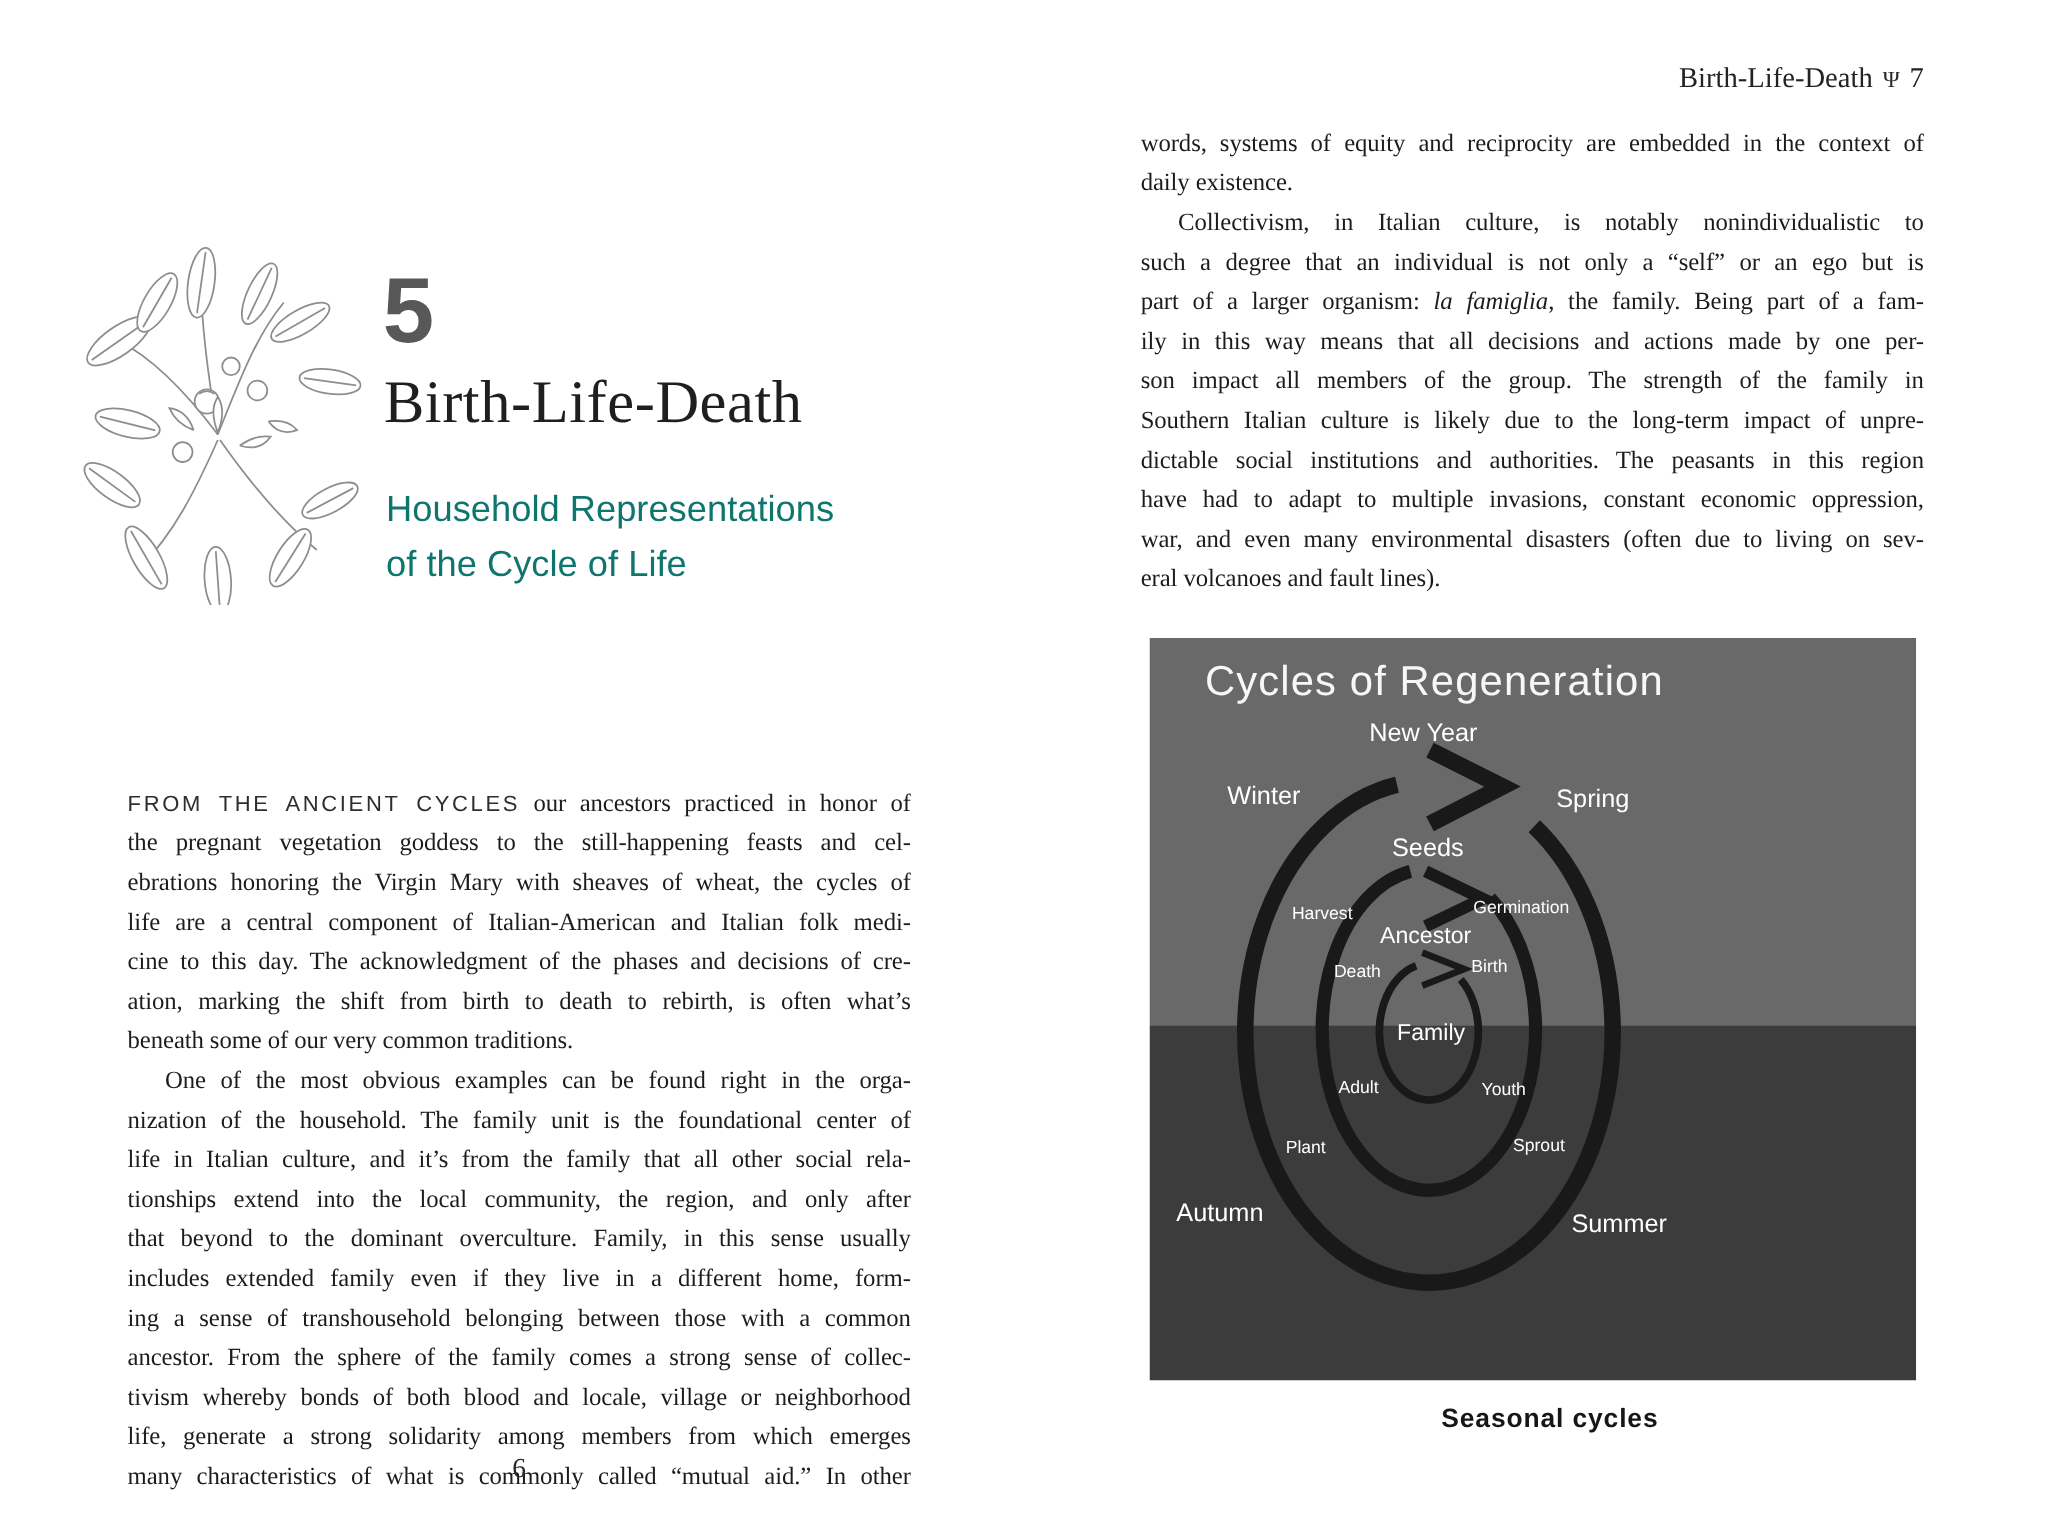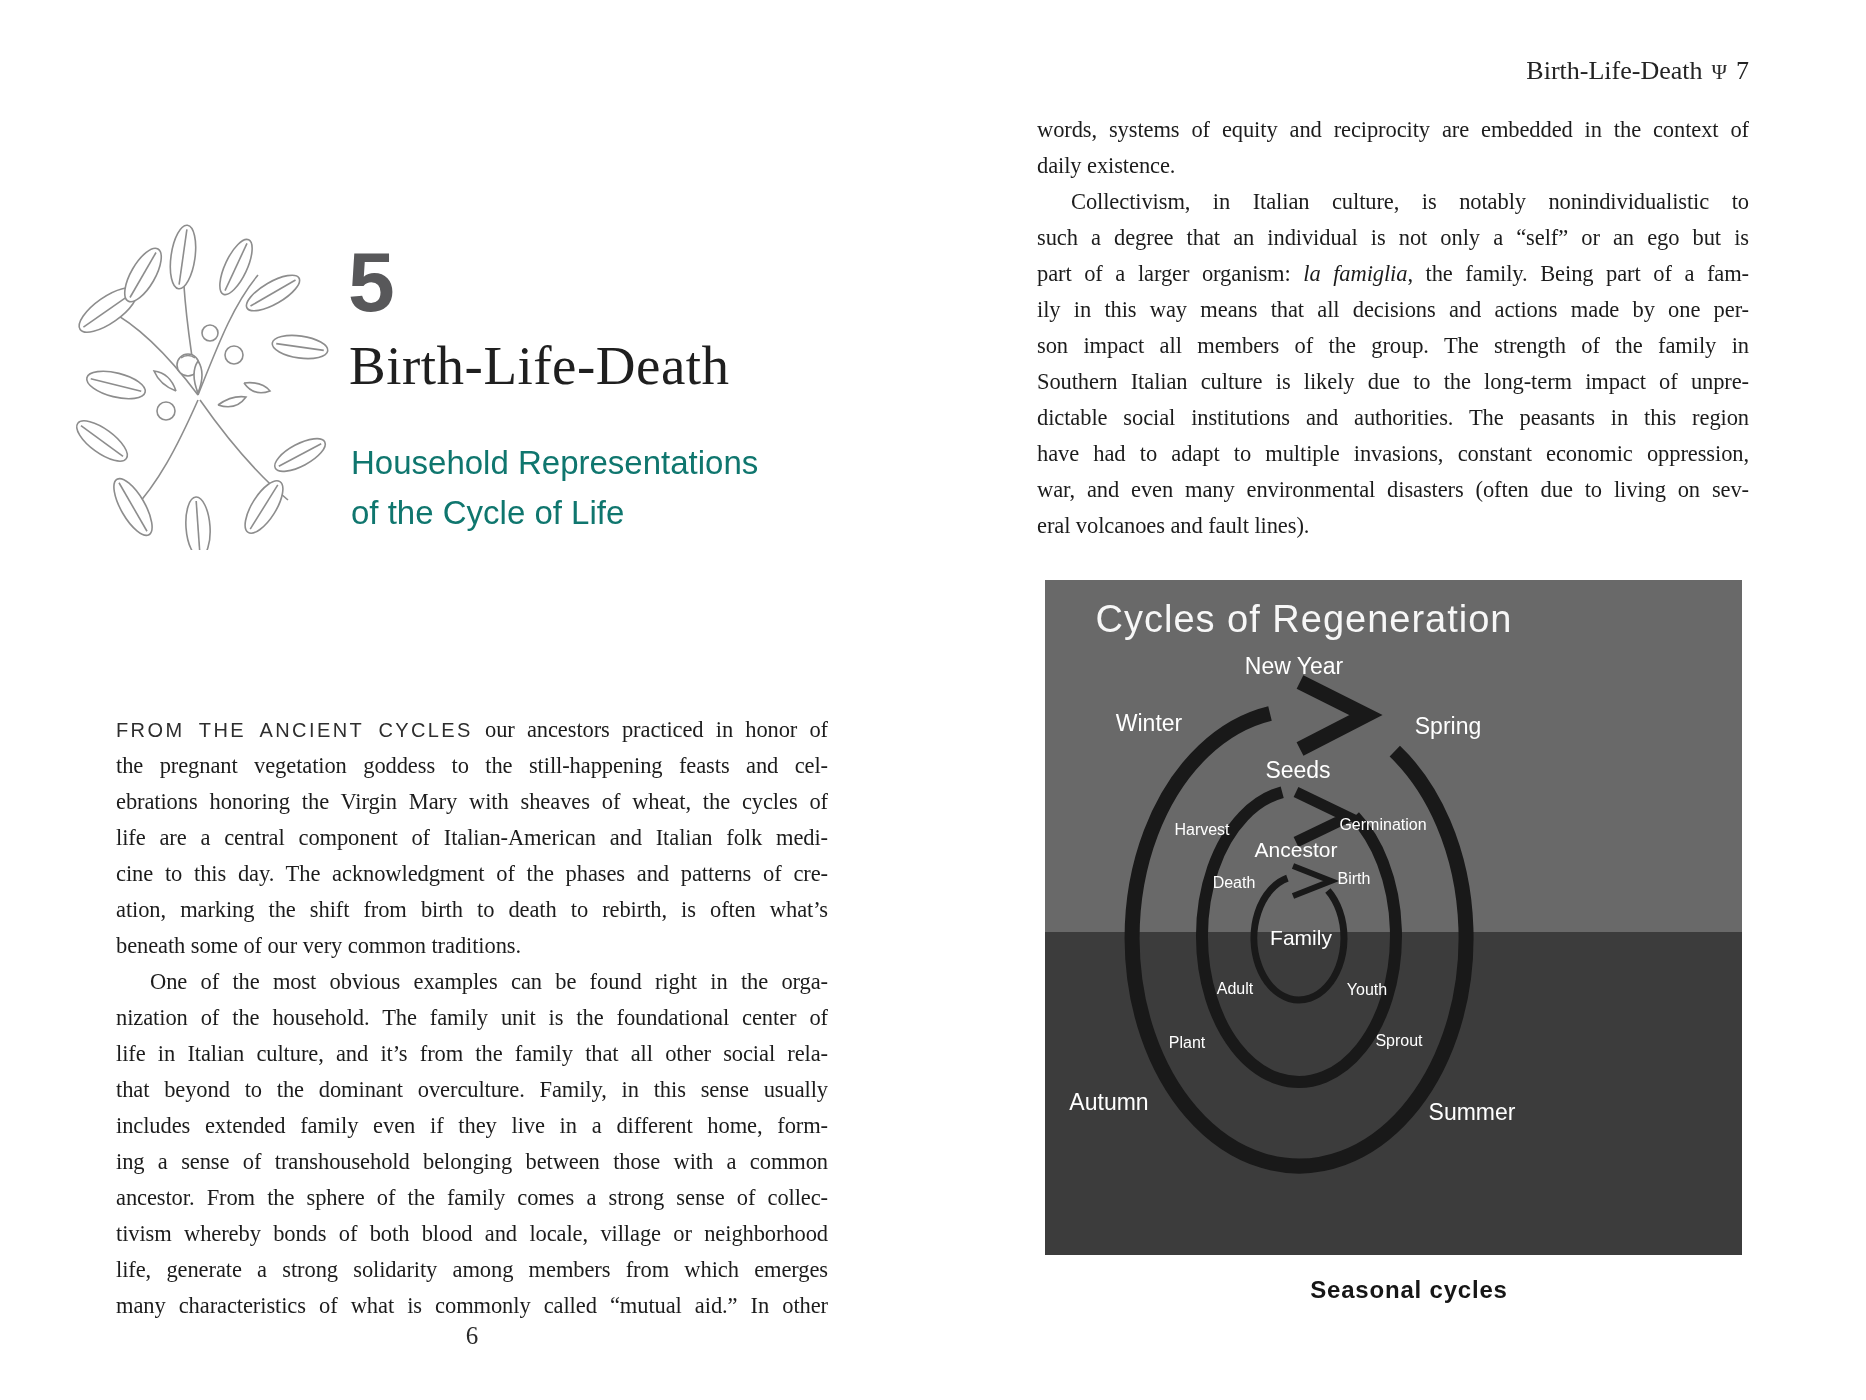--- a/index.html
+++ b/index.html
@@ -144,26 +144,27 @@
   <div class="abs chapter-subtitle">
     <div>Household Representations</div>
     <div>of the Cycle of Life</div>
   </div>
 
   <div class="abs bodycol" style="left:116px;top:712px;">
       <div class="bline"><span class="leadin">FROM THE ANCIENT CYCLES</span> our ancestors practiced in honor of</div>
       <div class="bline">the pregnant vegetation goddess to the still-happening feasts and cel-</div>
       <div class="bline">ebrations honoring the Virgin Mary with sheaves of wheat, the cycles of</div>
       <div class="bline">life are a central component of Italian-American and Italian folk medi-</div>
-      <div class="bline">cine to this day. The acknowledgment of the phases and patterns of cre-</div>
+      <div class="bline">cine to this day. The acknowledgment of the phases and decisions of cre-</div>
       <div class="bline">ation, marking the shift from birth to death to rebirth, is often what’s</div>
       <div class="bline pend">beneath some of our very common traditions.</div>
       <div class="bline indent">One of the most obvious examples can be found right in the orga-</div>
       <div class="bline">nization of the household. The family unit is the foundational center of</div>
       <div class="bline">life in Italian culture, and it’s from the family that all other social rela-</div>
+      <div class="bline">tionships extend into the local community, the region, and only after</div>
       <div class="bline">that beyond to the dominant overculture. Family, in this sense usually</div>
       <div class="bline">includes extended family even if they live in a different home, form-</div>
       <div class="bline">ing a sense of transhousehold belonging between those with a common</div>
       <div class="bline">ancestor. From the sphere of the family comes a strong sense of collec-</div>
       <div class="bline">tivism whereby bonds of both blood and locale, village or neighborhood</div>
       <div class="bline">life, generate a strong solidarity among members from which emerges</div>
       <div class="bline">many characteristics of what is commonly called “mutual aid.” In other</div>
     </div>
 
   <div class="abs pagenum">6</div>

